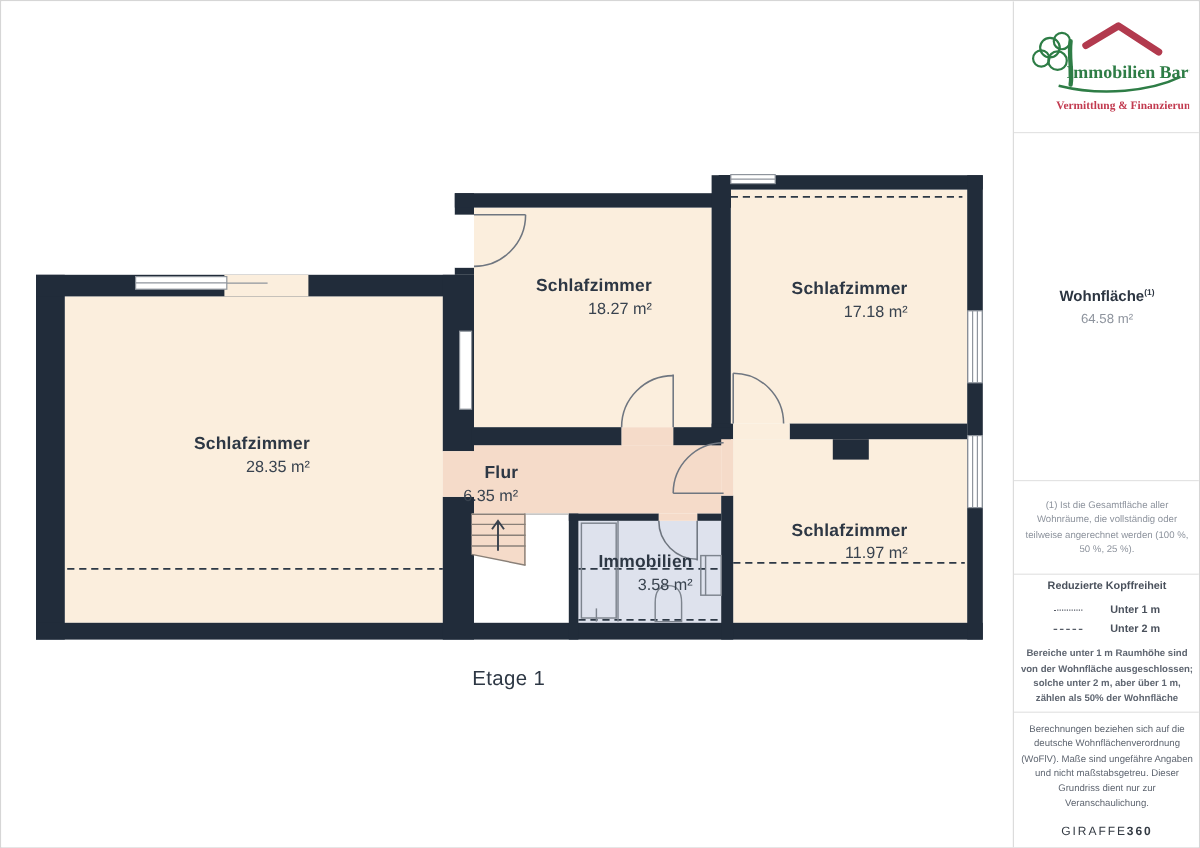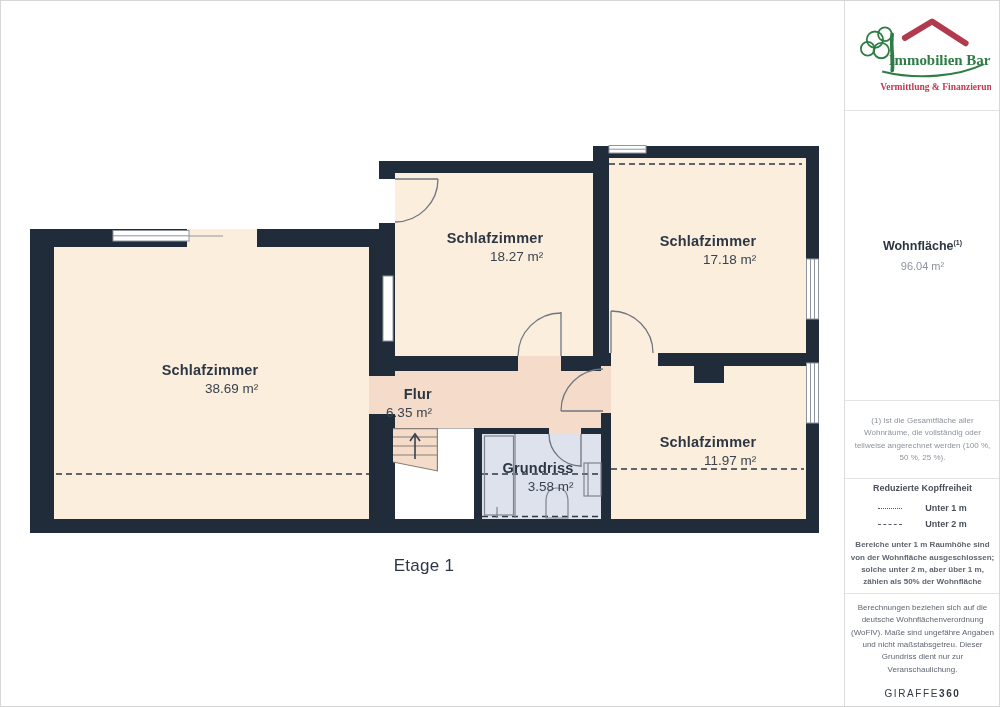--- a/index.html
+++ b/index.html
@@ -179,40 +179,40 @@
         <line x1="514" y1="433" x2="514" y2="517"></line>
         <line x1="496" y1="506" x2="496" y2="517"></line>
         <path d="M545,517 L545,501 Q545,487 556,487 Q567,487 567,501 L567,517 Z"></path>
         <rect x="583" y="462" width="17" height="33"></rect>
         <line x1="587" y1="462" x2="587" y2="495"></line>
       </g>
     </svg>
 
     <div class="room-label" style="left:209px;top:379px">
       <span class="rname">Schlafzimmer</span>
-      <span class="rarea">38.69 m²</span>
+      <span class="rarea">28.35 m²</span>
     </div>
     <div class="room-label" style="left:494px;top:247px">
       <span class="rname">Schlafzimmer</span>
       <span class="rarea">18.27 m²</span>
     </div>
     <div class="room-label" style="left:707px;top:250px">
       <span class="rname">Schlafzimmer</span>
       <span class="rarea">17.18 m²</span>
     </div>
     <div class="room-label" style="left:707px;top:451px">
       <span class="rname">Schlafzimmer</span>
       <span class="rarea">11.97 m²</span>
     </div>
     <div class="room-label" style="left:408px;top:403px">
       <span class="rname">Flur</span>
       <span class="rarea">6.35 m²</span>
     </div>
     <div class="room-label" style="left:537px;top:477px">
-      <span class="rname">Grundriss</span>
+      <span class="rname">Immobilien</span>
       <span class="rarea">3.58 m²</span>
     </div>
 
     <div class="floor-label">Etage 1</div>
   </div>
 
   <div class="sidebar">
 
     <div class="sb-section sb-logo">
       <svg class="logo-svg" width="136" height="86" viewBox="0 0 150 92">
@@ -227,21 +227,21 @@
         <text x="96" y="56" text-anchor="middle" fill="#2e7d46" font-family="Liberation Serif, DejaVu Serif, serif" font-size="16.5" font-weight="700">Immobilien Bart</text>
         <path d="M30,63 C70,73 115,68 142,55" stroke="#2e7d46" stroke-width="2.3" fill="none"></path>
         <text x="92" y="84" text-anchor="middle" fill="#c23b50" font-family="Liberation Serif, DejaVu Serif, serif" font-size="10.5" font-weight="700">Vermittlung &amp; Finanzierung</text>
       </svg>
     </div>
 
     <div class="sb-section sb-area">
       <div class="wf-label">
         <span>Wohnfläche</span><sup>(1)</sup>
       </div>
-      <div class="wf-value">96.04 m²</div>
+      <div class="wf-value">64.58 m²</div>
     </div>
 
     <div class="sb-section sb-footnote">
       <div class="footnote-text">(1) Ist die Gesamtfläche aller Wohnräume, die vollständig oder teilweise angerechnet werden (100 %, 50 %, 25 %).</div>
     </div>
 
     <div class="sb-section sb-legend">
       <div class="legend-title">Reduzierte Kopffreiheit</div>
       <div class="legend-row">
         <span class="legend-swatch dotted"></span>

